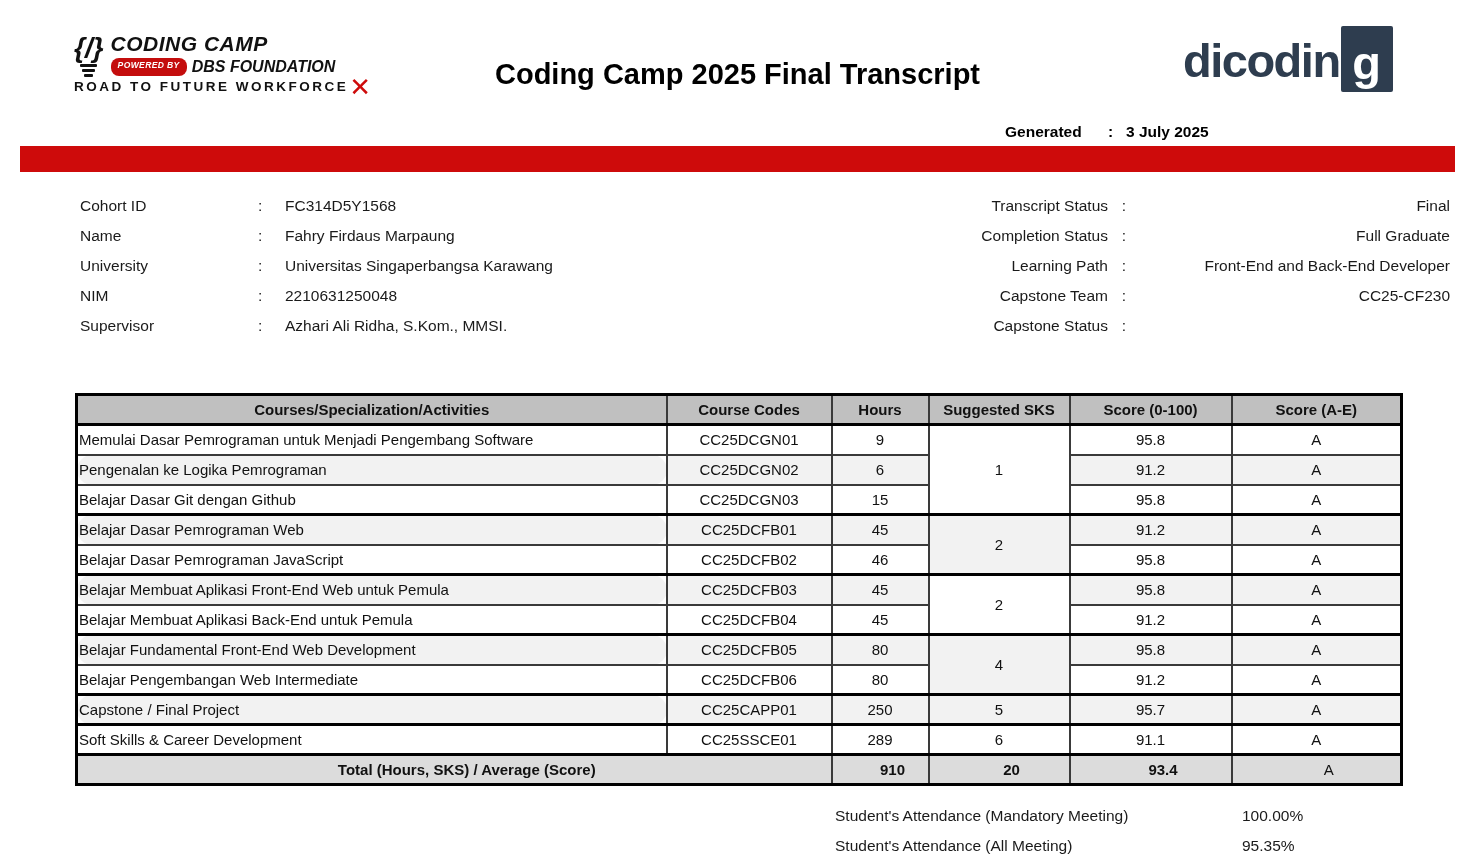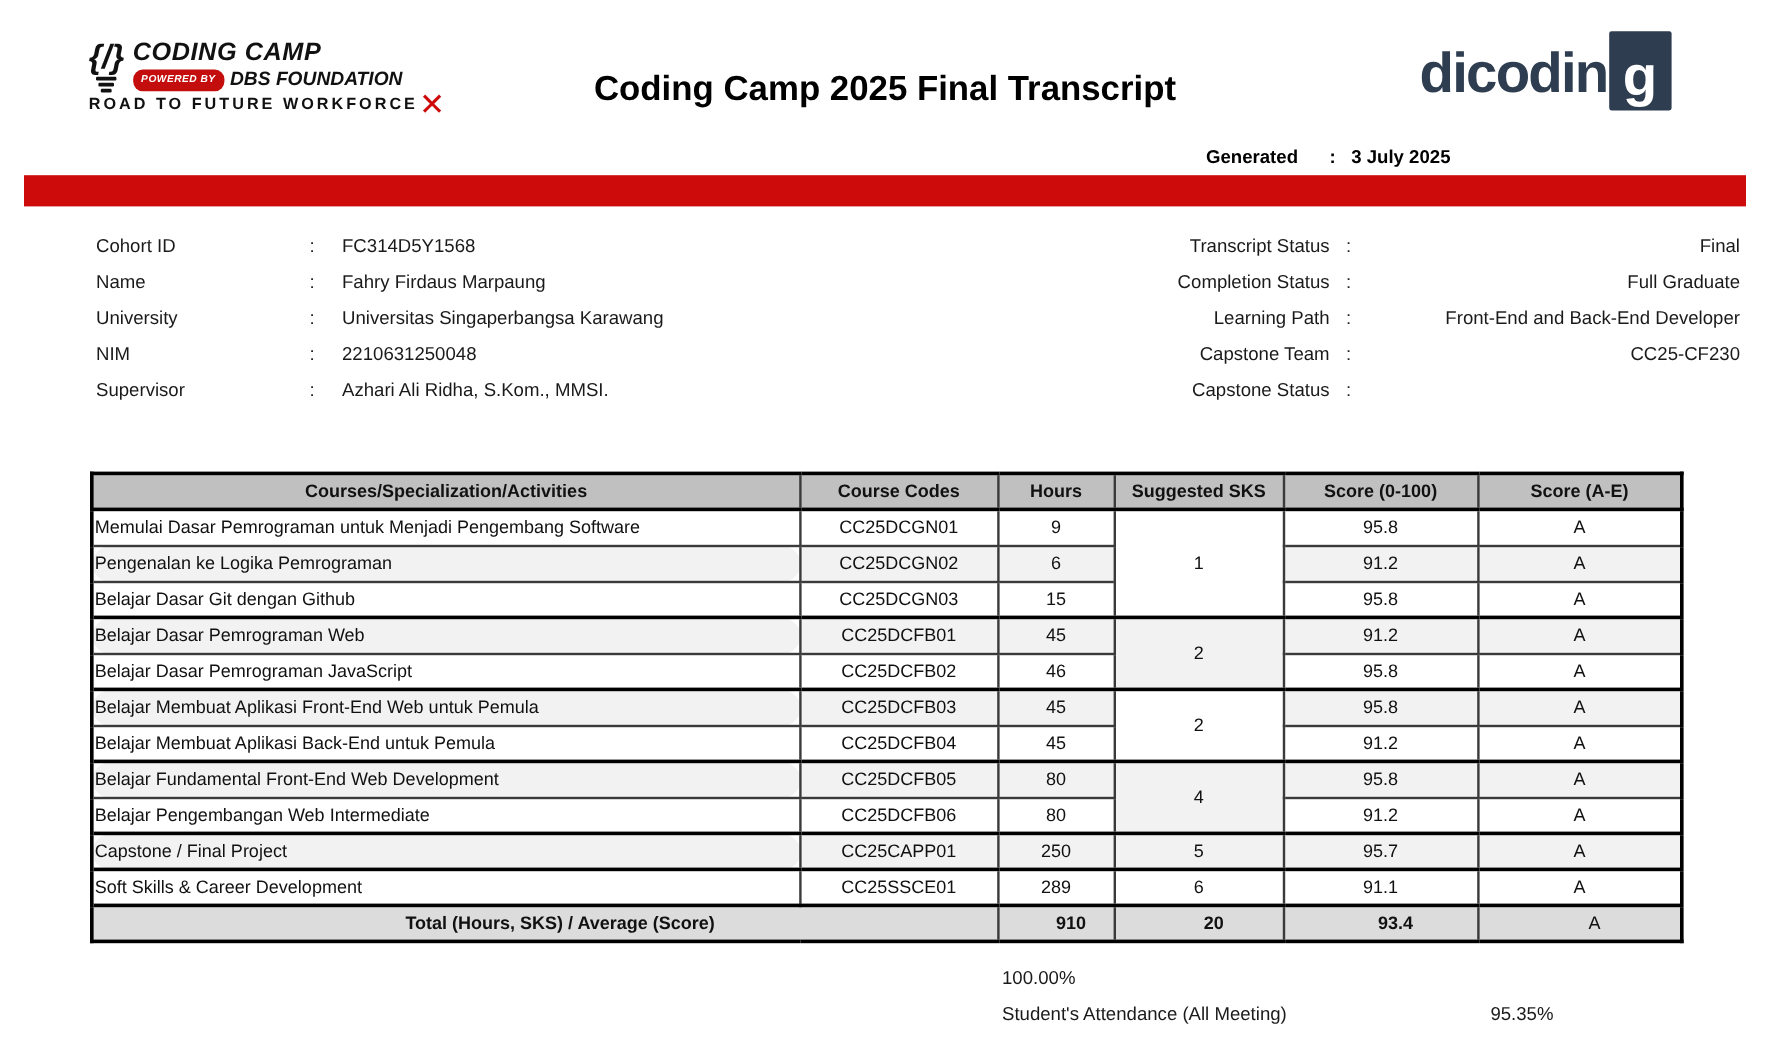--- a/index.html
+++ b/index.html
@@ -273,19 +273,20 @@
       <td>910</td>
       <td>20</td>
       <td>93.4</td>
       <td class="grade-cell">A</td>
     </tr>
   </tbody>
 </table>
 
 <div class="attendance">
   <div class="att-row">
+    <span>Student's Attendance (Mandatory Meeting)</span>
     <span class="att-value">100.00%</span>
   </div>
   <div class="att-row">
     <span>Student's Attendance (All Meeting)</span>
     <span class="att-value">95.35%</span>
   </div>
 </div>
 
 </body></html>

